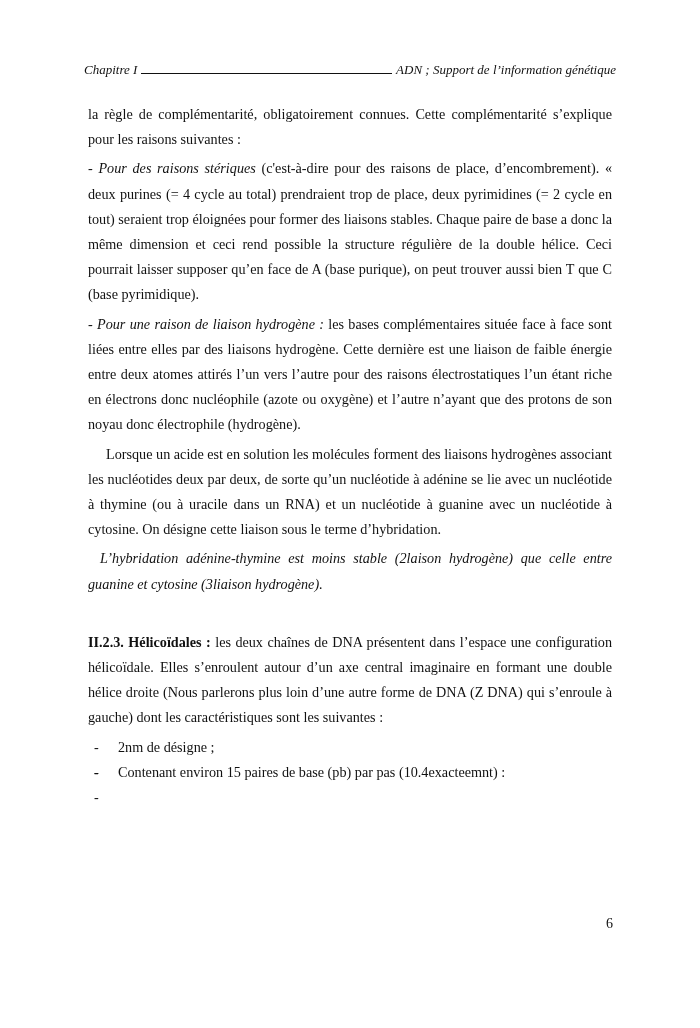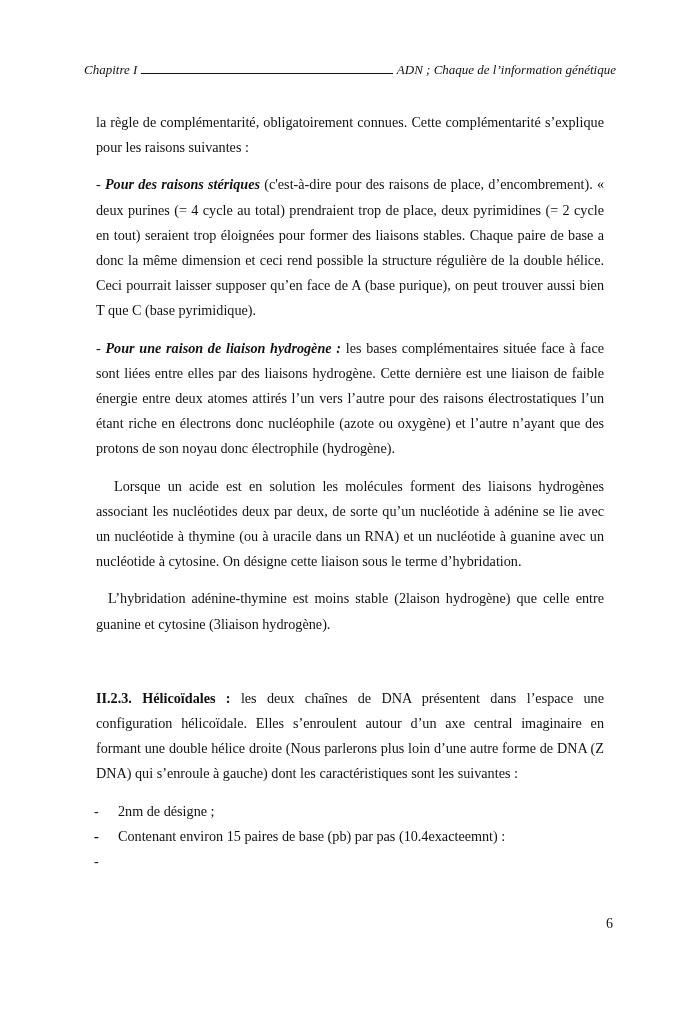--- a/index.html
+++ b/index.html
@@ -5,38 +5,38 @@
   html, body { margin: 0; padding: 0; background: #ffffff; }
   body { width: 700px; height: 1028px; position: relative; overflow: hidden;
          font-family: "Liberation Serif", serif; color: #111; }
   .header { position: absolute; top: 58px; left: 84px; width: 532px; height: 20px;
             display: flex; align-items: flex-end; font-style: italic; font-size: 13px; }
   .header .left { white-space: nowrap; }
   .header .rule { flex: 1; border-bottom: 1.5px solid #111; margin: 0 4px 4px 4px; }
   .header .right { white-space: nowrap; }
   .body { position: absolute; top: 98px; left: 84px; width: 532px;
           font-size: 14.2px; line-height: 25.2px; text-align: justify; }
-  .body p { margin: 12px; }
+  .body p { margin: 4px; }
   .indent { text-indent: 18px; }
-  .indent2 { text-indent: 12px; }
+  .indent2 { text-indent: 12px; font-style: italic; }
   .spacer { height: 25px; }
-  .bi { font-weight: bold; font-style: italic; }
+  .bi { font-weight: normal; font-style: italic; }
   .b { font-weight: bold; }
   ul.dash { list-style: none; margin: 0; padding: 0; }
   ul.dash li { position: relative; padding-left: 34px; margin-left: 0; }
   ul.dash li .d { position: absolute; left: 10px; top: 0; }
   .pagenum { position: absolute; top: 916px; left: 606px; font-size: 14px; }
 </style>
 </head>
 <body>
 
 <div class="header">
   <span class="left">Chapitre I</span>
   <span class="rule"></span>
-  <span class="right">ADN ; Chaque de l’information génétique</span>
+  <span class="right">ADN ; Support de l’information génétique</span>
 </div>
 
 <div class="body">
   <p>la règle de complémentarité, obligatoirement connues. Cette complémentarité s’explique pour les raisons suivantes :</p>
 
   <p><span>- </span><span class="bi">Pour des raisons stériques</span><span> (c'est-à-dire pour des raisons de place, d’encombrement). « deux purines (= 4 cycle au total) prendraient trop de place, deux pyrimidines (= 2 cycle en tout) seraient trop éloignées pour former des liaisons stables. Chaque paire de base a donc la même dimension et ceci rend possible la structure régulière de la double hélice. Ceci pourrait laisser supposer qu’en face de A (base purique), on peut trouver aussi bien T que C (base pyrimidique).</span></p>
 
   <p><span>- </span><span class="bi">Pour une raison de liaison hydrogène :</span><span> les bases complémentaires située face à face sont liées entre elles par des liaisons hydrogène. Cette dernière est une liaison de faible énergie entre deux atomes attirés l’un vers l’autre pour des raisons électrostatiques l’un étant riche en électrons donc nucléophile (azote ou oxygène) et l’autre n’ayant que des protons de son noyau donc électrophile (hydrogène).</span></p>
 
   <p class="indent">Lorsque un acide est en solution les molécules forment des liaisons hydrogènes associant les nucléotides deux par deux, de sorte qu’un nucléotide à adénine se lie avec un nucléotide à thymine (ou à uracile dans un RNA) et un nucléotide à guanine avec un nucléotide à cytosine. On désigne cette liaison sous le terme d’hybridation.</p>

